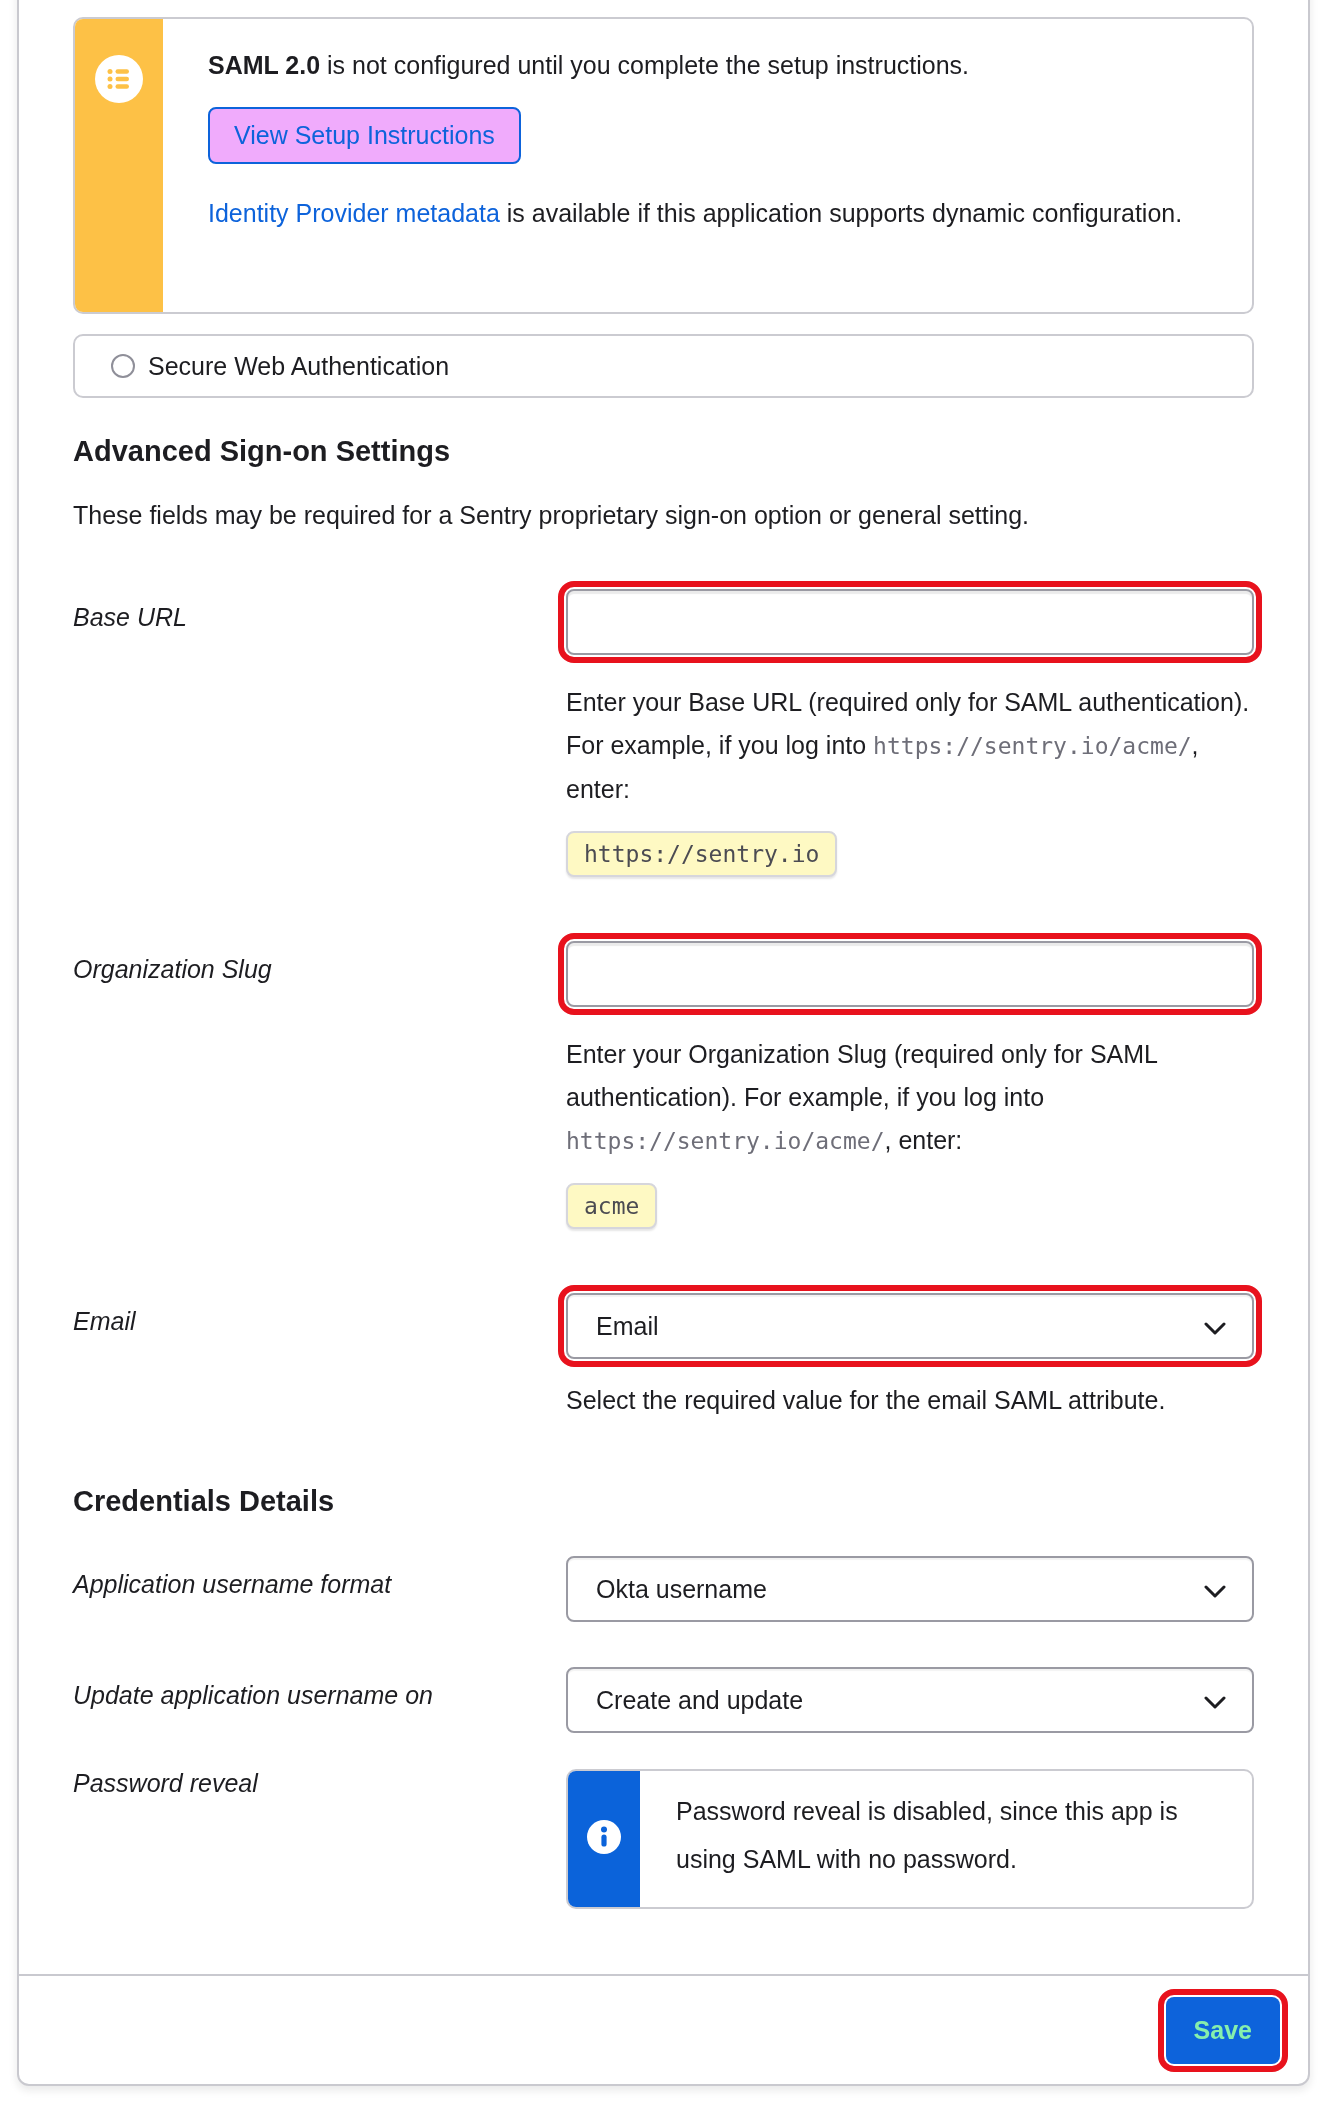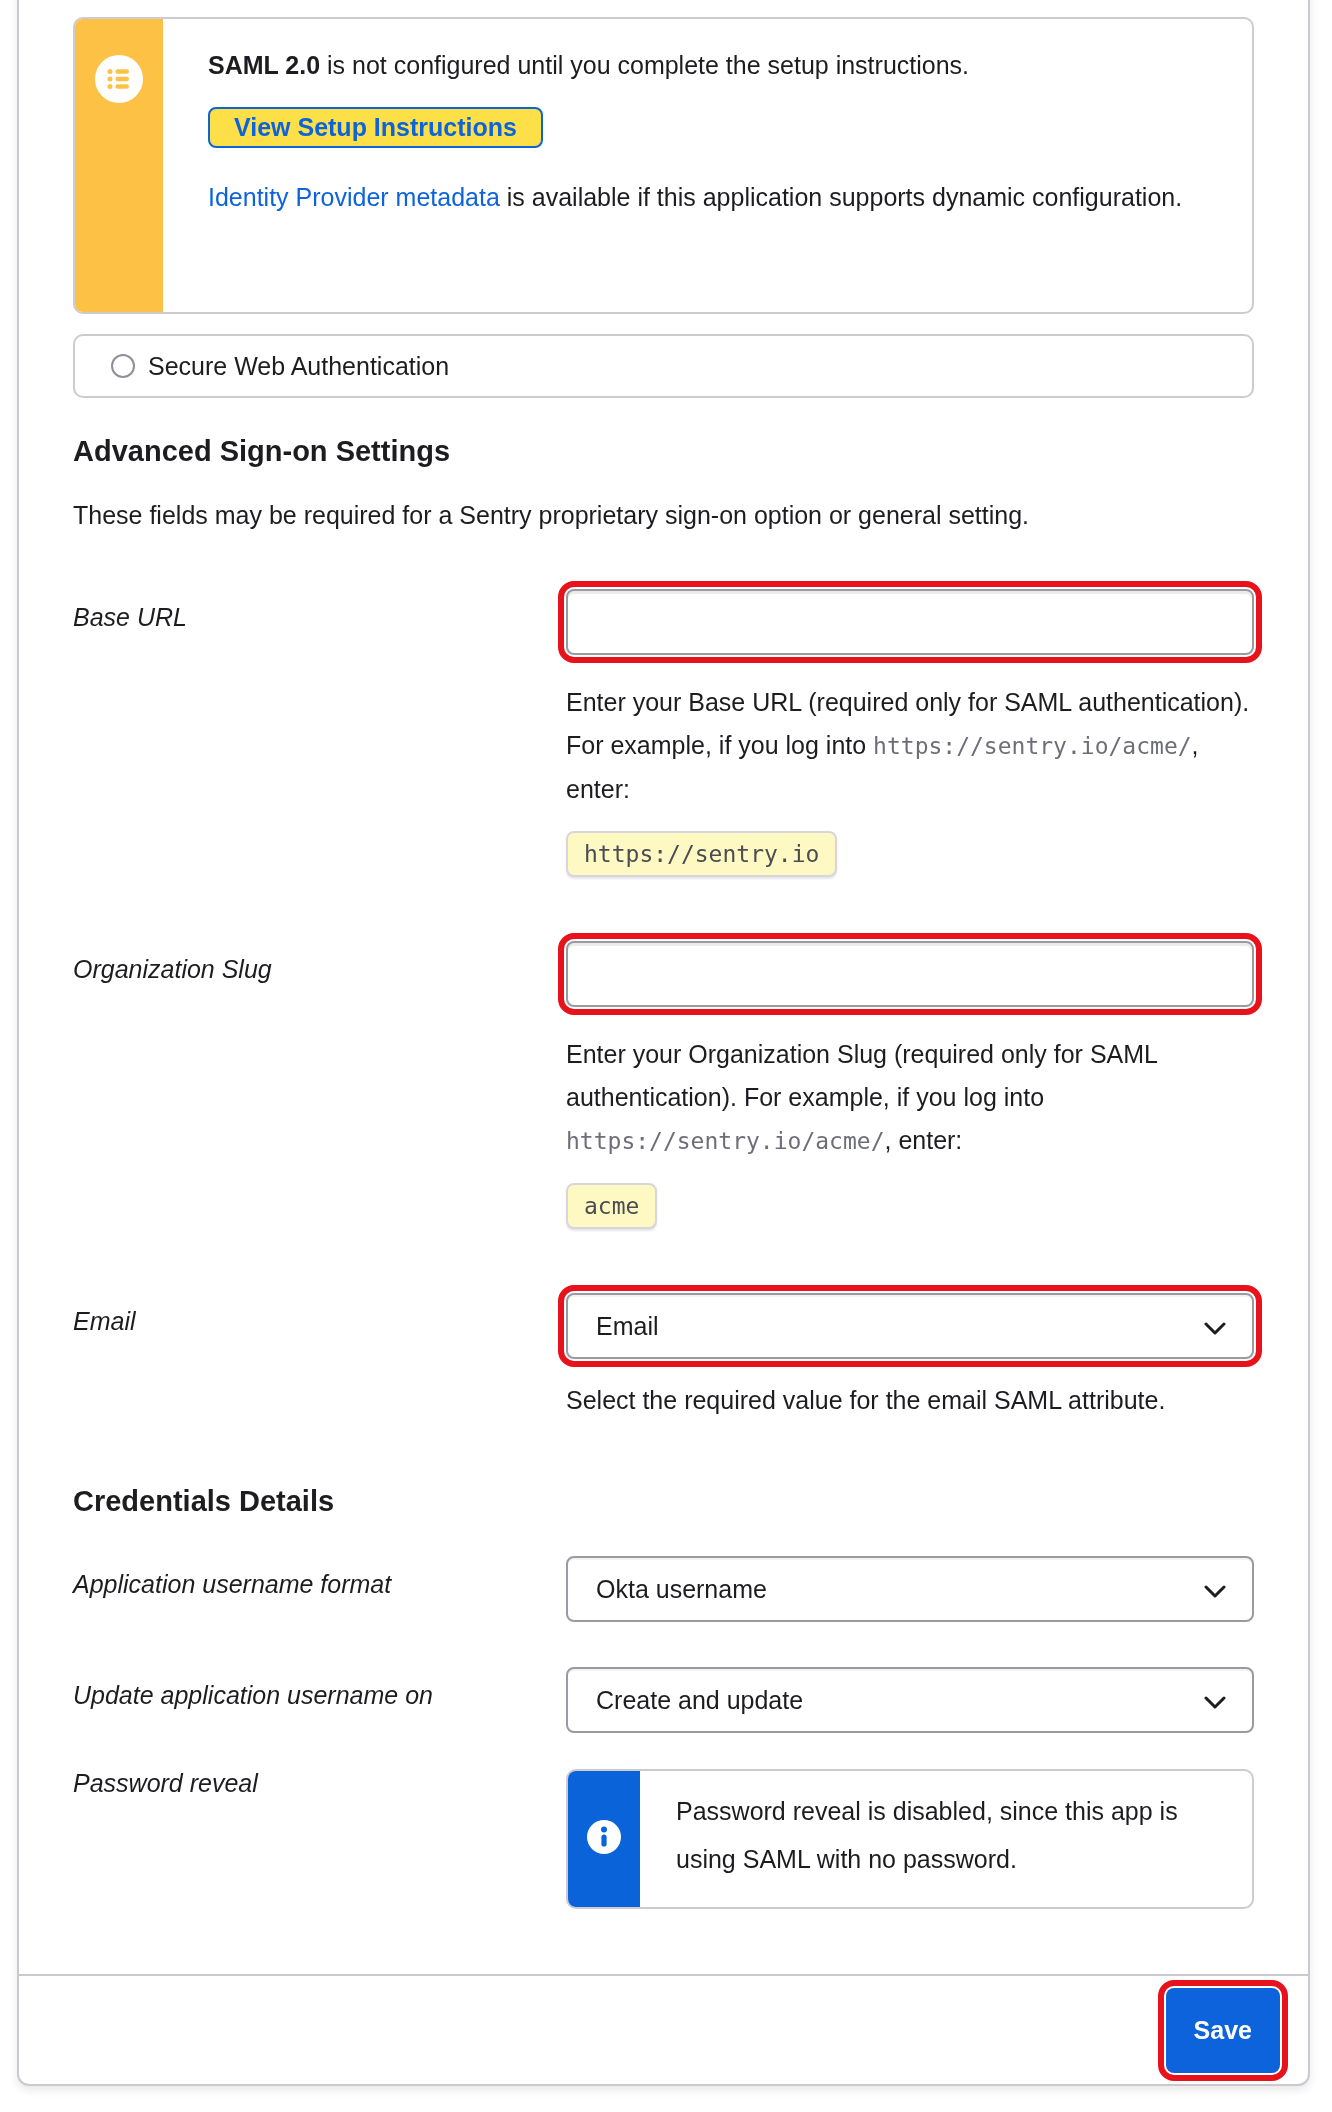--- a/index.html
+++ b/index.html
@@ -13,23 +13,23 @@
   .card-footer { height:110px; border-top:2px solid #c9c9cf; display:flex; align-items:center;
                  justify-content:flex-end; padding-right:28px; }
 
   
   .callout-warning { margin-top:39px; border:2px solid #cbcbd1; border-radius:10px; display:flex;
                      overflow:hidden; min-height:297px; }
   .callout-warning .bar { width:88px; flex:0 0 88px; background:#fdc146; display:flex;
                           justify-content:center; align-items:flex-start; padding-top:36px; }
   .callout-warning .content { padding:26px 40px 30px 45px; }
   .callout-title { font-size:25px; line-height:40px; }
-  .setup-btn { display:inline-block; margin-top:22px; background:#fde047; color:#0d63db;
-               border:2px solid #0d63db; border-radius:8px; font-size:25px; font-weight:bold;
-               padding:4px 24px; cursor:pointer; font-family:"Liberation Sans", sans-serif; }
+  .setup-btn { display:inline-block; margin-top:22px; background:#f0abfc; color:#0d63db;
+               border:2px solid #0d63db; border-radius:8px; font-size:25px; font-weight:normal;
+               padding:12px 24px; cursor:pointer; font-family:"Liberation Sans", sans-serif; }
   .callout-para { margin-top:26px; font-size:25px; line-height:46px; max-width:980px; }
   .link { color:#0d63db; text-decoration:none; cursor:pointer; }
 
   
   .swa-box { margin-top:20px; height:64px; border:2px solid #cbcbd1; border-radius:10px;
              display:flex; align-items:center; padding-left:36px; }
   .radio { width:24px; height:24px; border:2.5px solid #8f8f99; border-radius:50%;
            background:#fff; flex:0 0 24px; }
   .swa-box .opt-label { margin-left:13px; font-size:25px; }
 
@@ -63,22 +63,22 @@
   .check-label { margin-left:20px; font-size:25px; line-height:43px; max-width:600px; }
 
   
   .callout-info { margin-top:14px; border:2px solid #cbcbd1; border-radius:10px; display:flex;
                   overflow:hidden; min-height:130px; }
   .callout-info .bar { width:72px; flex:0 0 72px; background:#0b63da; display:flex;
                        align-items:center; justify-content:center; }
   .callout-info .content { padding:16px 30px 24px 36px; font-size:25px; line-height:48px;
                            max-width:632px; }
 
-  .save-btn { background:#0d63db; color:#ffffff; border:none; border-radius:8px; font-size:25px;
-              font-weight:bold; padding:0 28px; height:85px; cursor:pointer;
+  .save-btn { background:#0d63db; color:#86efac; border:none; border-radius:8px; font-size:25px;
+              font-weight:bold; padding:0 28px; height:67px; cursor:pointer;
               font-family:"Liberation Sans", sans-serif; }
 
   .mt-row1 { margin-top:52px; }
   .mt-row2 { margin-top:64px; }
   .mt-row3 { margin-top:64px; }
   .mt-cred { margin-top:62px; }
   .mt-row4 { margin-top:38px; }
   .mt-row5 { margin-top:45px; }
   .mt-row6 { margin-top:22px; }
 </style>

